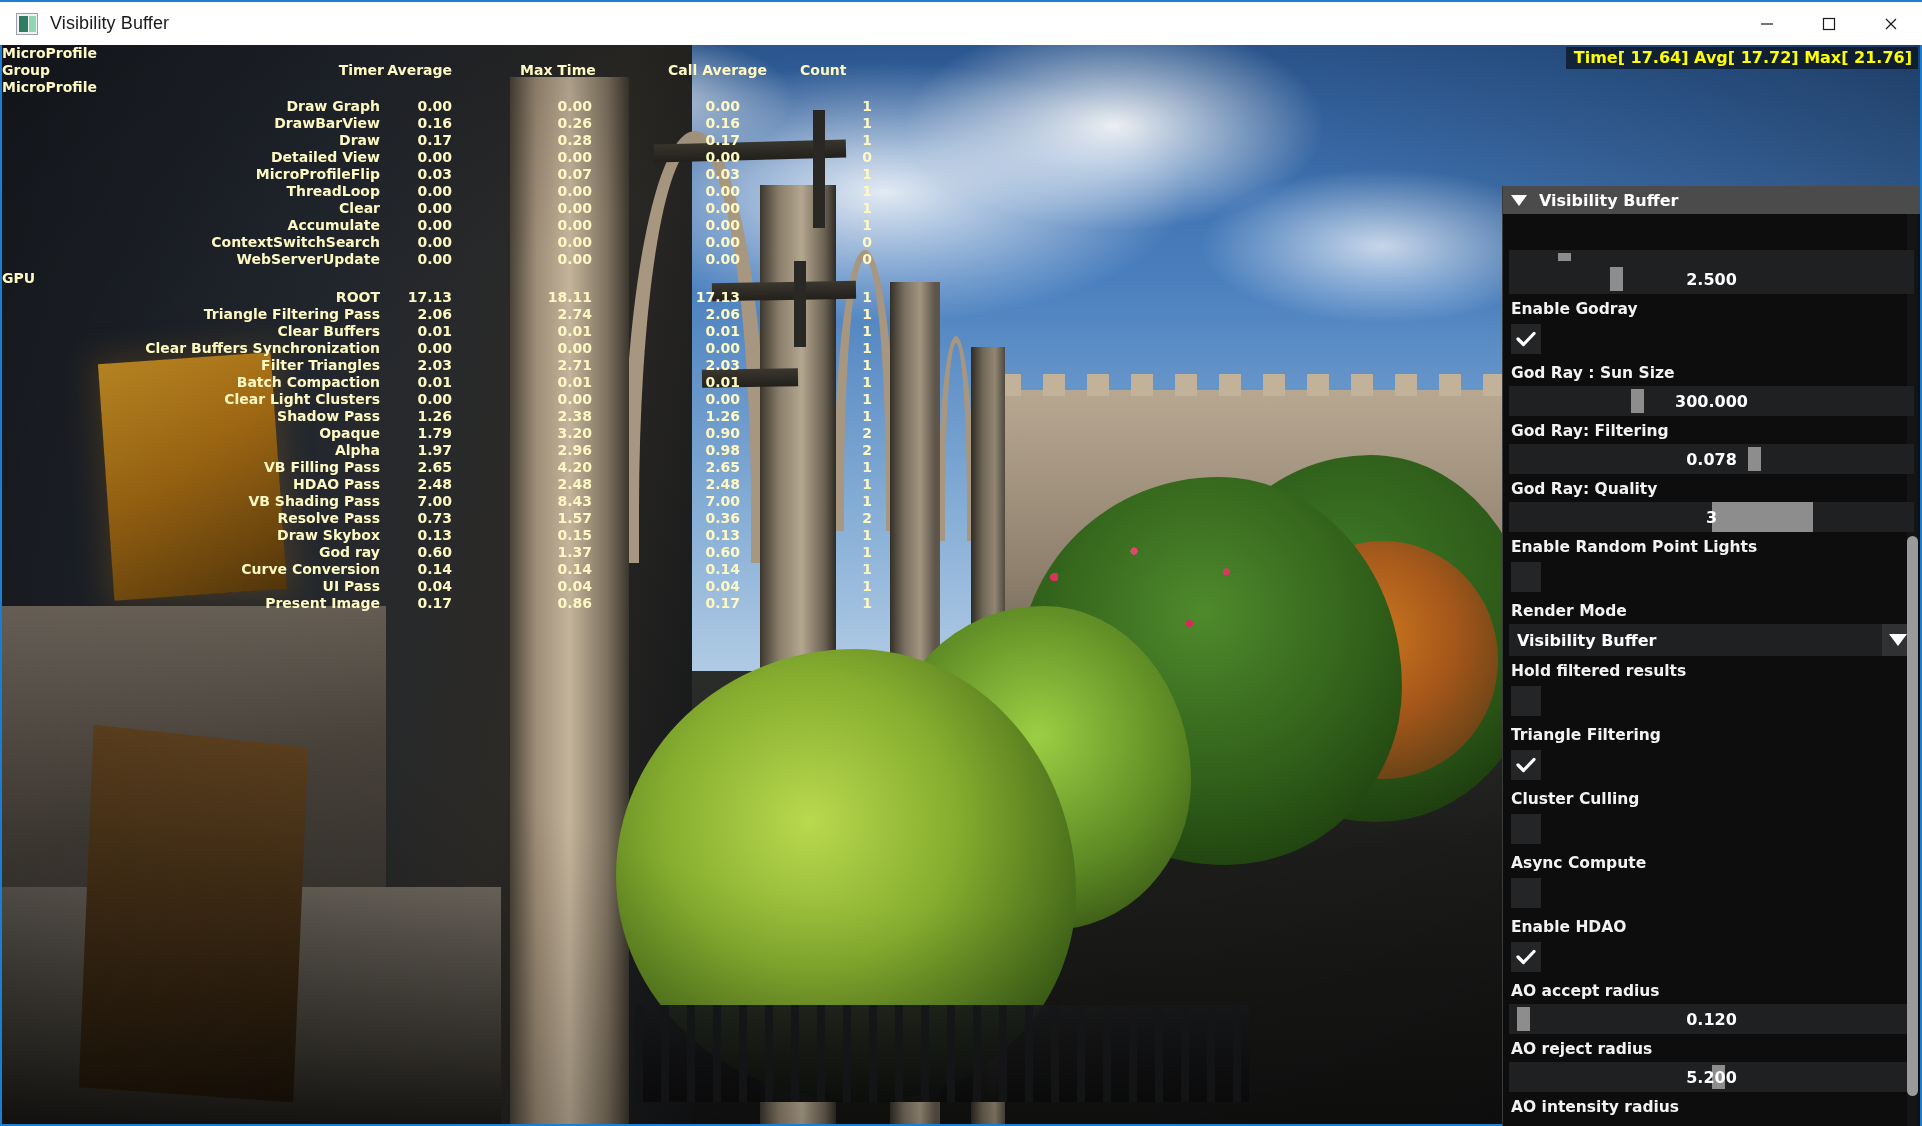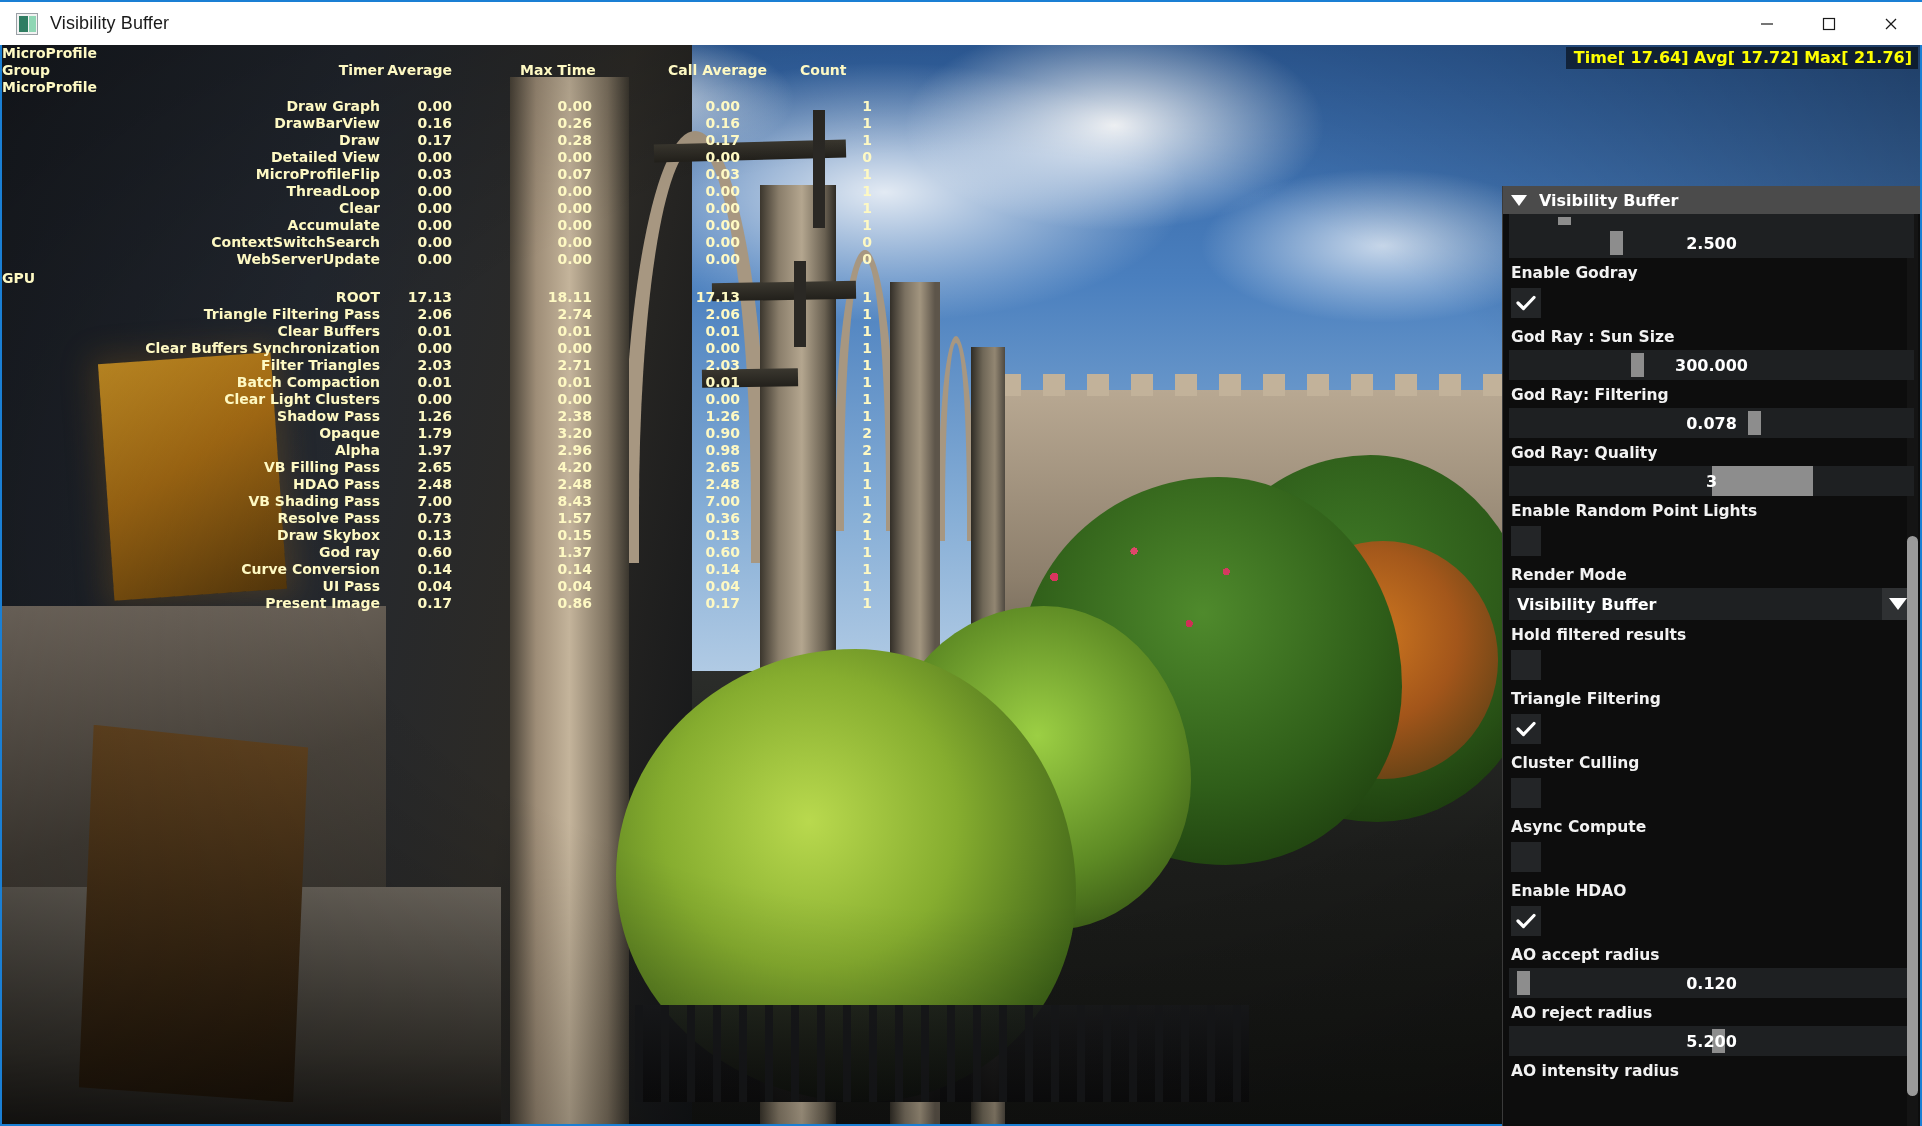--- a/index.html
+++ b/index.html
@@ -246,21 +246,21 @@
     color: #ffffff;
   }
   .caret {
     display: inline-block;
     width: 0; height: 0;
     border-left: 8px solid transparent;
     border-right: 8px solid transparent;
     border-top: 11px solid #ffffff;
     margin-right: 12px;
   }
-  .panel-body { position: relative; padding: 0 6px 0 6px; }
+  .panel-body { position: relative; padding: 0 6px 0 6px; margin-top: 36px; }
 
   .ctl-label {
     font-weight: bold;
     font-size: 15.5px;
     color: #f2f2f2;
     padding: 6px 0 3px 2px;
     line-height: 19px;
   }
   .slider {
     position: relative;

